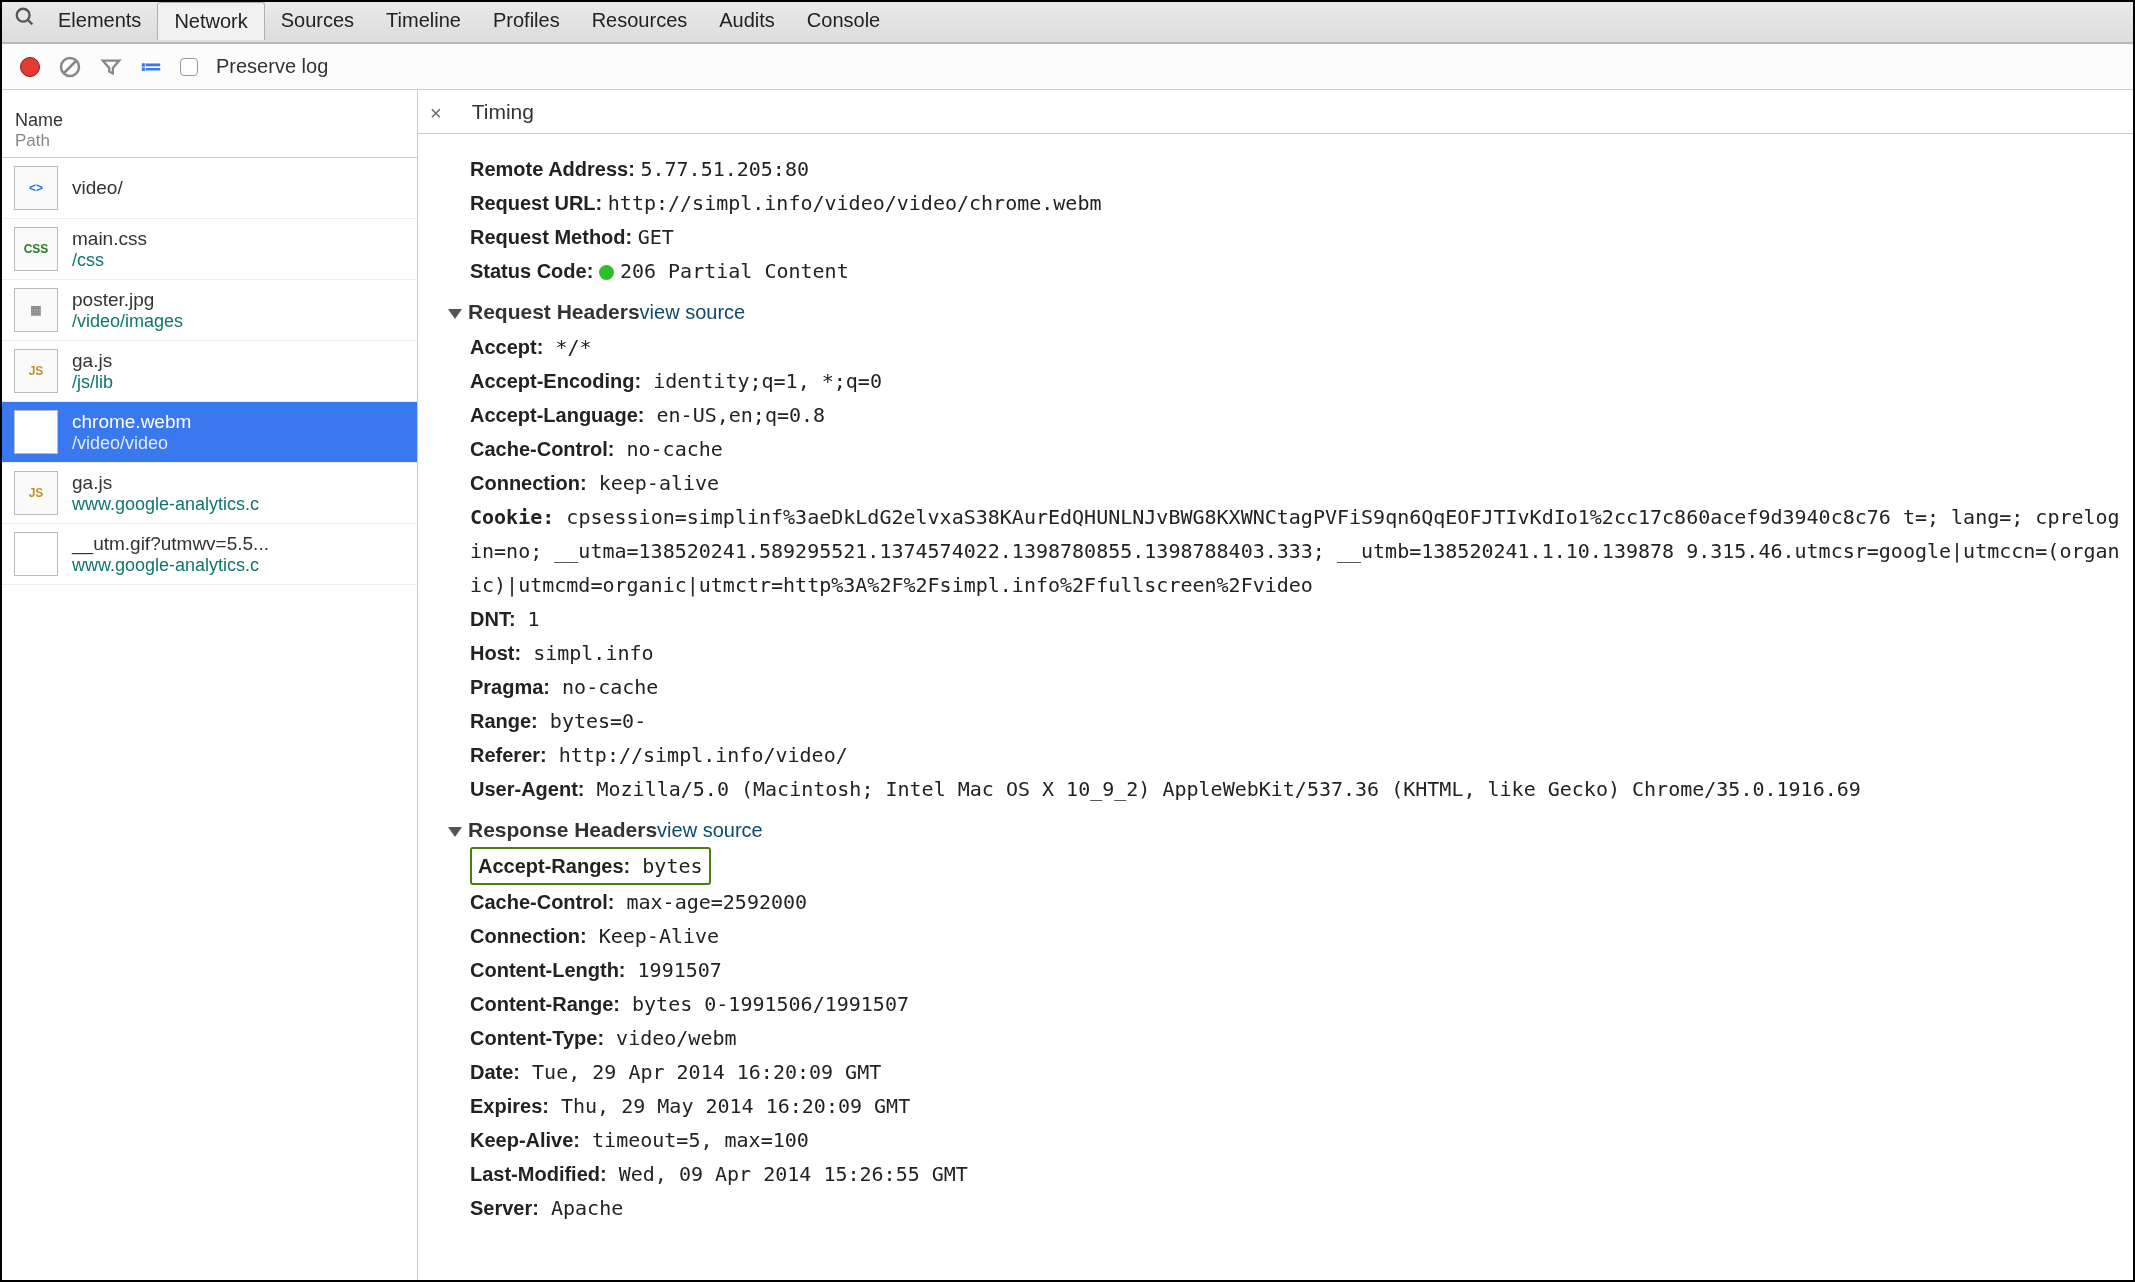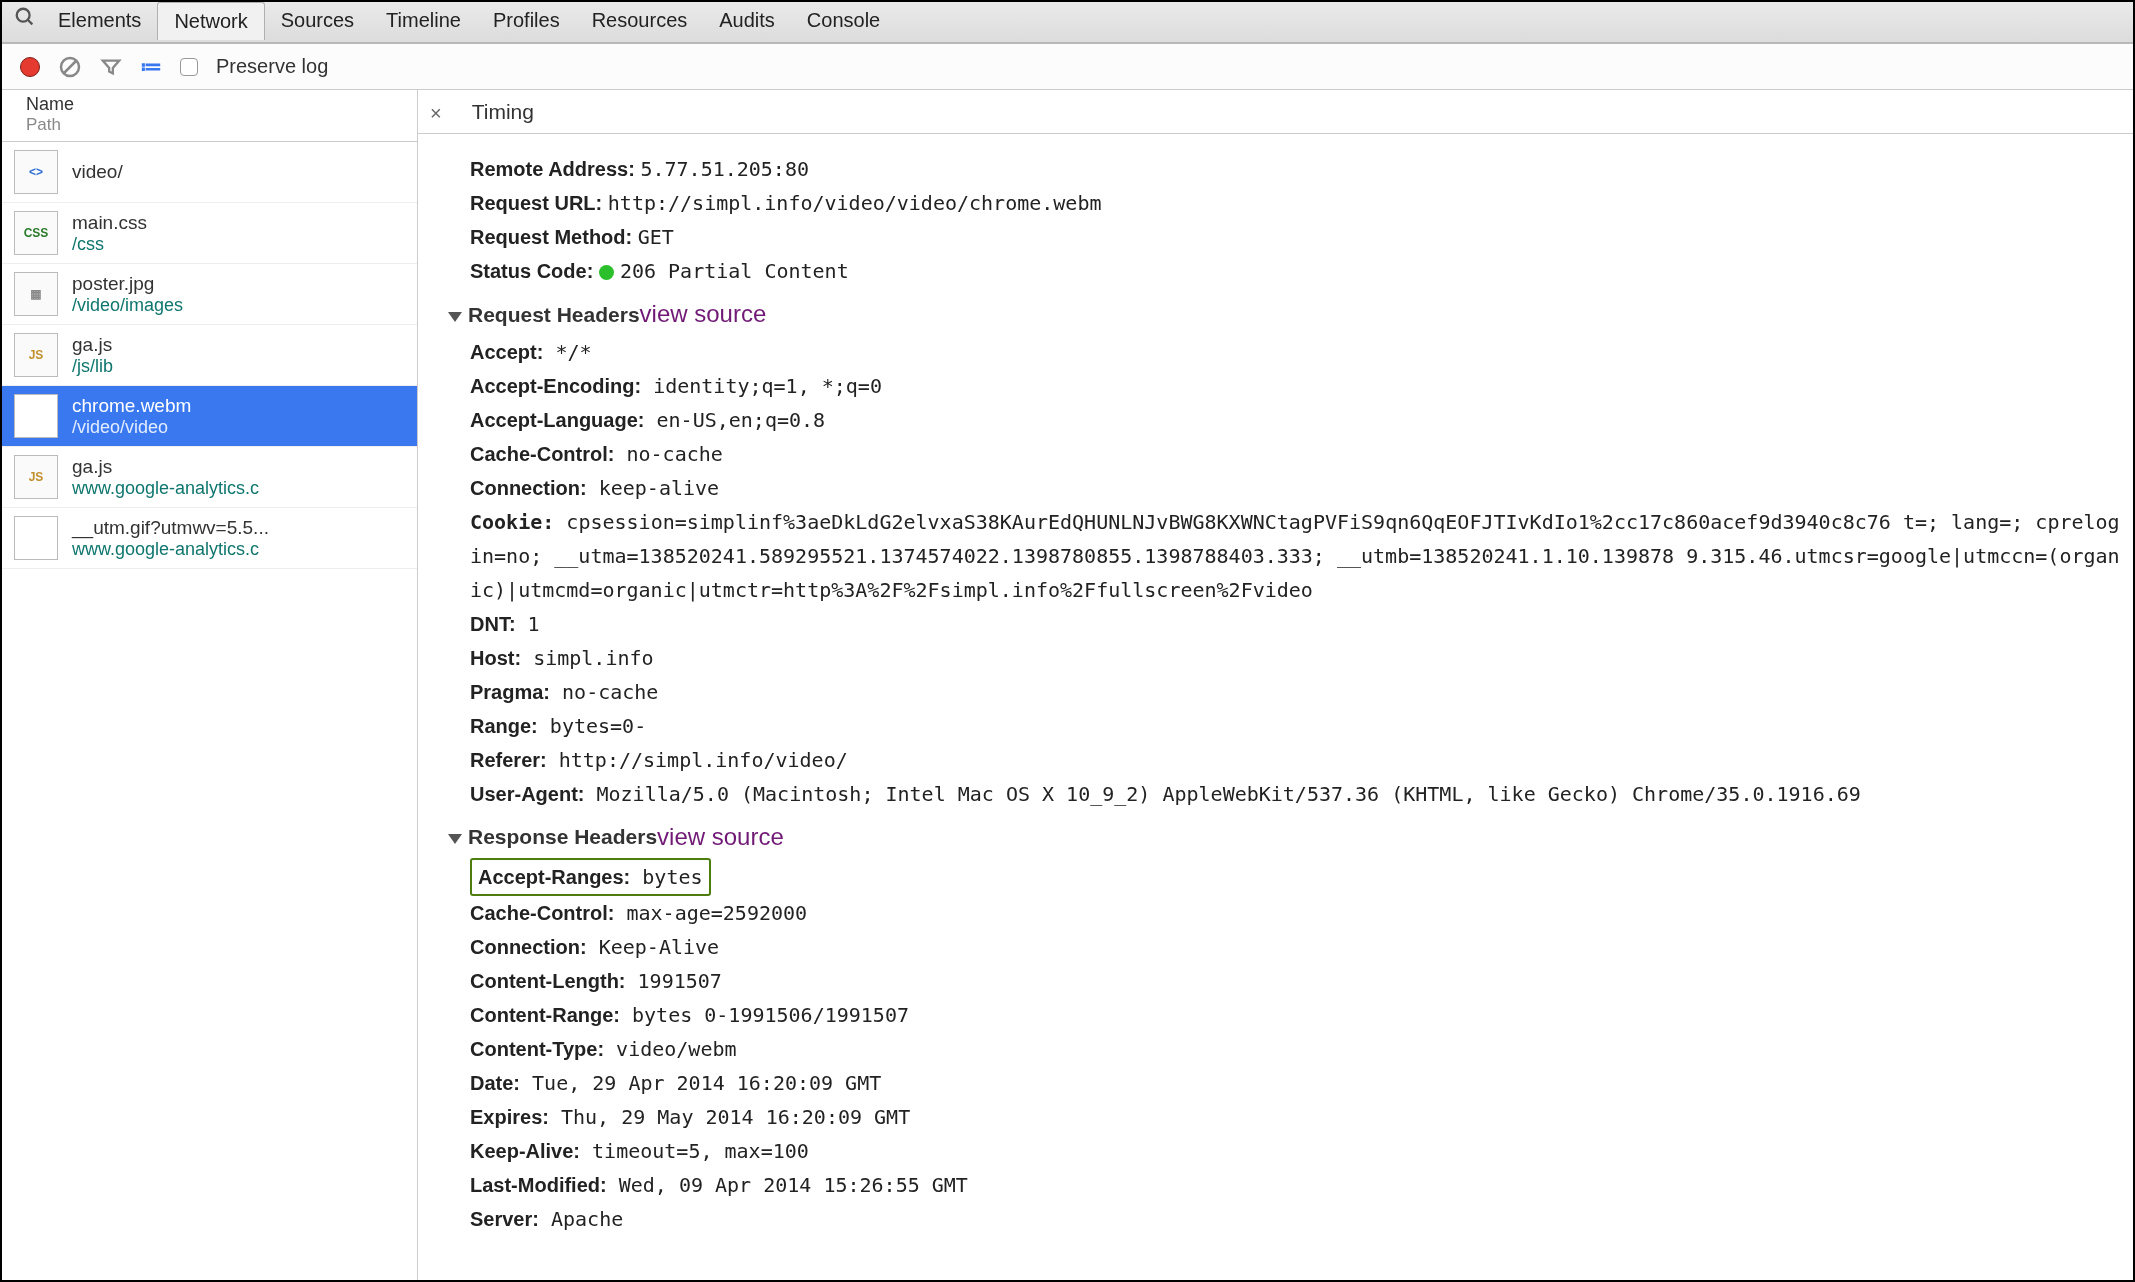--- a/index.html
+++ b/index.html
@@ -60,22 +60,23 @@
     height: calc(100% - 42px - 46px);
   }
 
   
   .request-list {
     width: 416px;
     border-right:1px solid #ccc;
     overflow:hidden;
   }
   .list-header{
-    padding:4px 10px 6px 24px;
+    padding:4px 10px 6px 13px;
     border-bottom:1px solid #ccc;
+    margin-top:16px;
   }
   .list-header .name-label{font-size:18px;color:#333;}
   .list-header .path-label{font-size:17px;color:#888;}
   .req-item{
     display:flex;align-items:center;
     gap:14px;
     padding:8px 12px;
     border-bottom:1px solid #eee;
   }
   .req-item .file-icon{
@@ -151,21 +152,21 @@
   .section-title .tri{
     display:inline-block;
     margin-left:-22px;
     margin-right:6px;
     width:0;height:0;
     border-left:7px solid transparent;
     border-right:7px solid transparent;
     border-top:10px solid #555;
   }
   .section-title .label{font-weight:700;font-size:21px;}
-  .view-source{color:#701a75;font-size:24px;}
+  .view-source{color:#0c4a6e;font-size:20px;}
 
   .highlight-box{
     display:inline-block;
     border:2px solid #4d7c0f;
     padding:0 6px;
     border-radius:3px;
   }
 </style>
 </head>
 <body>

